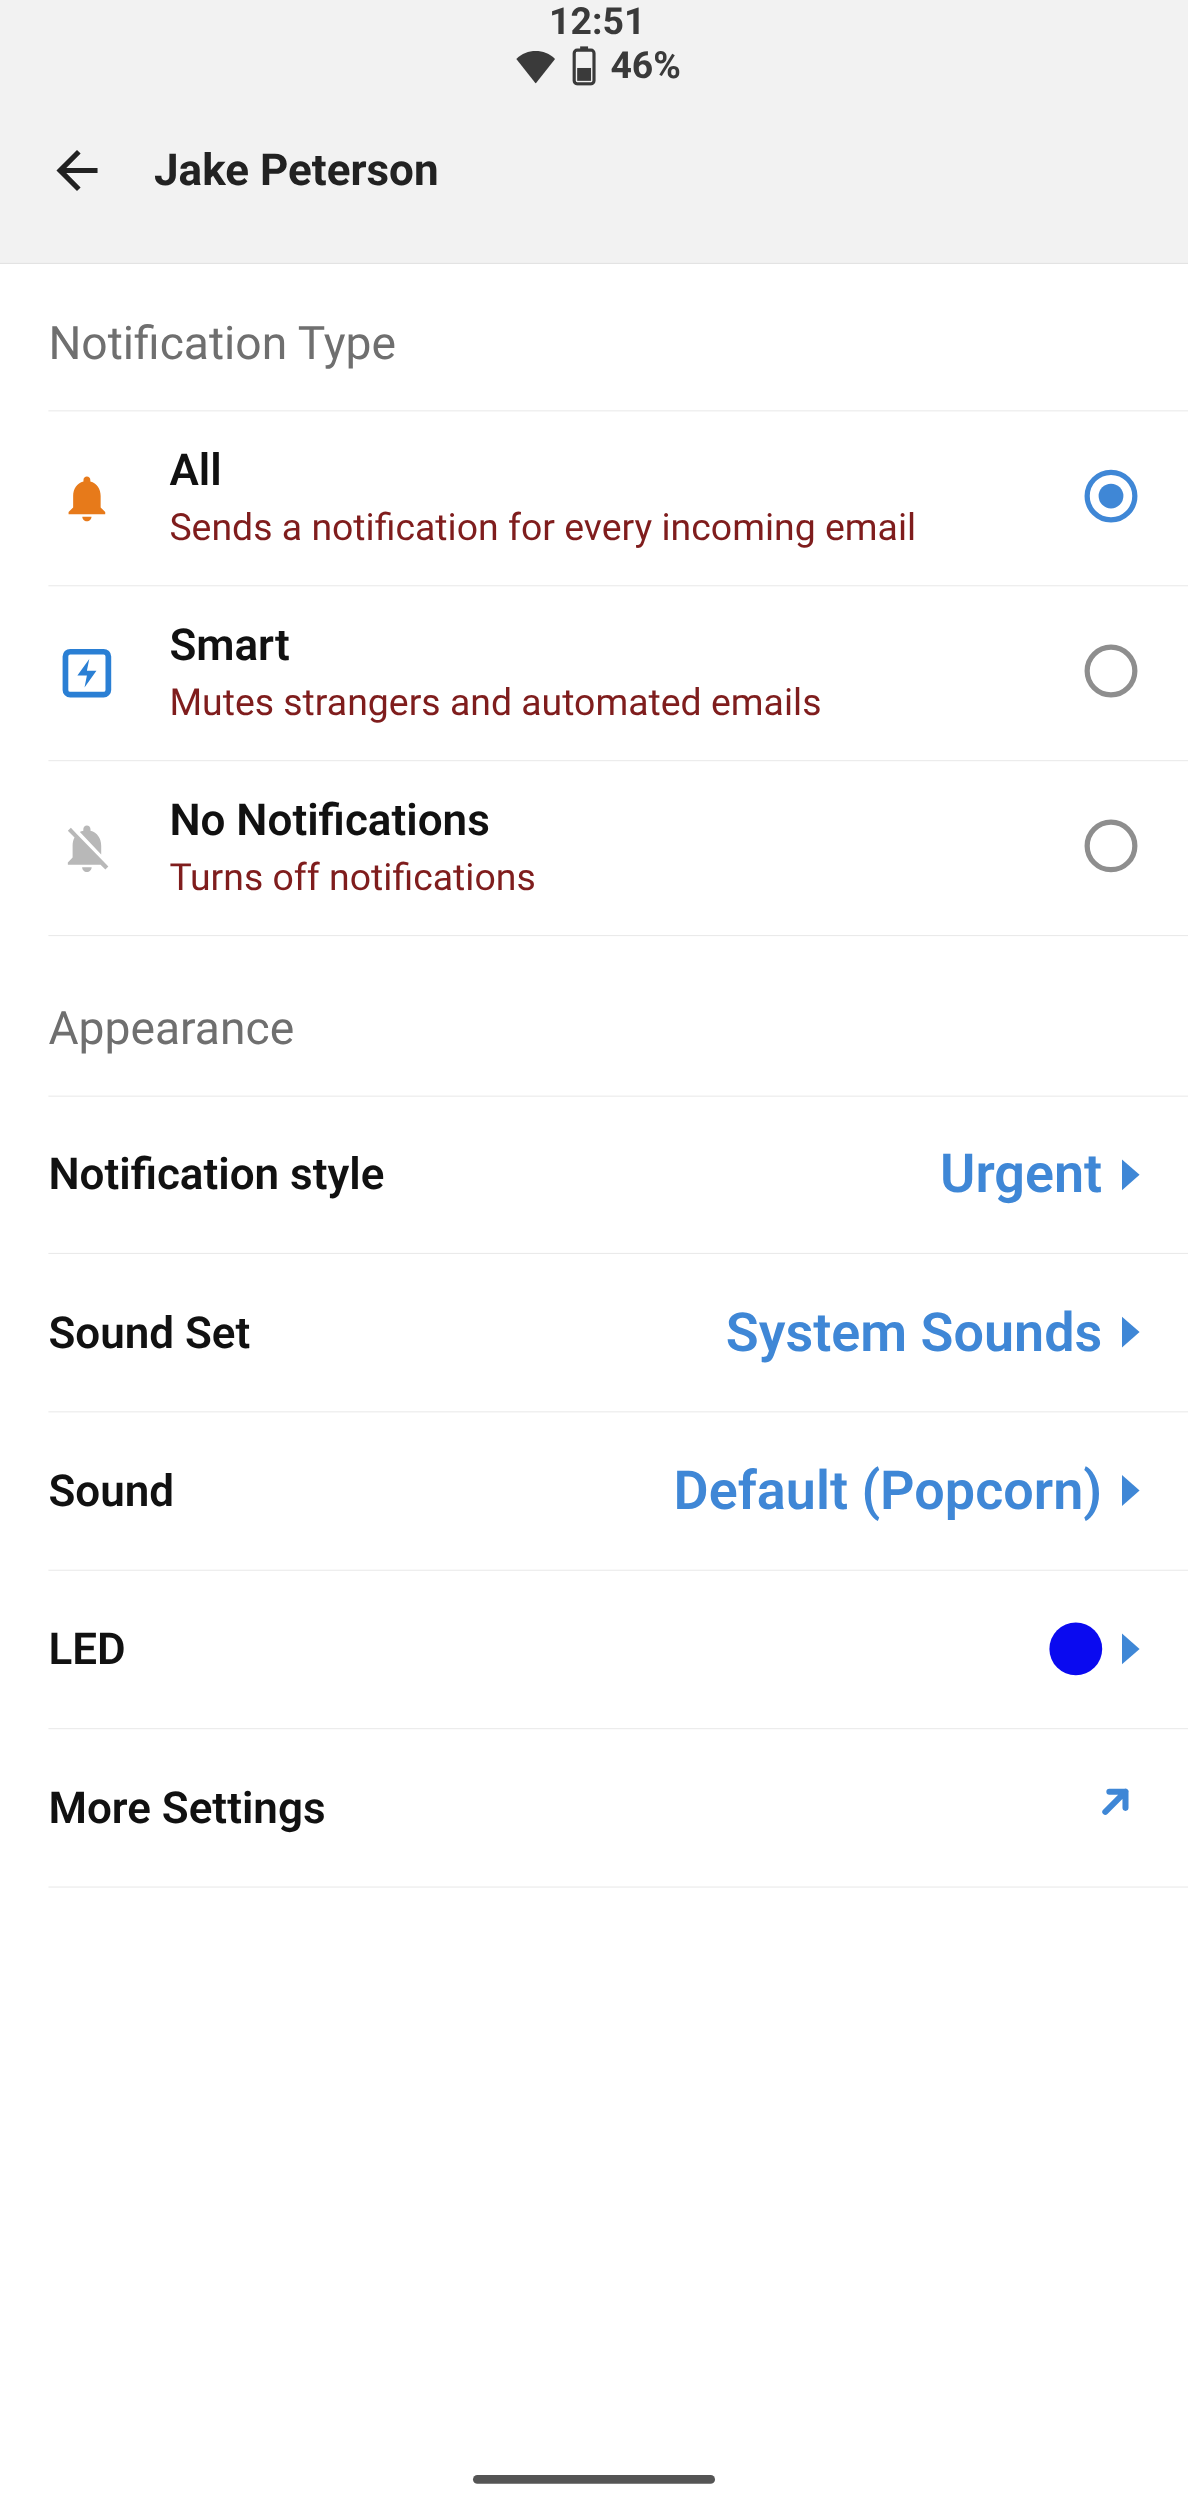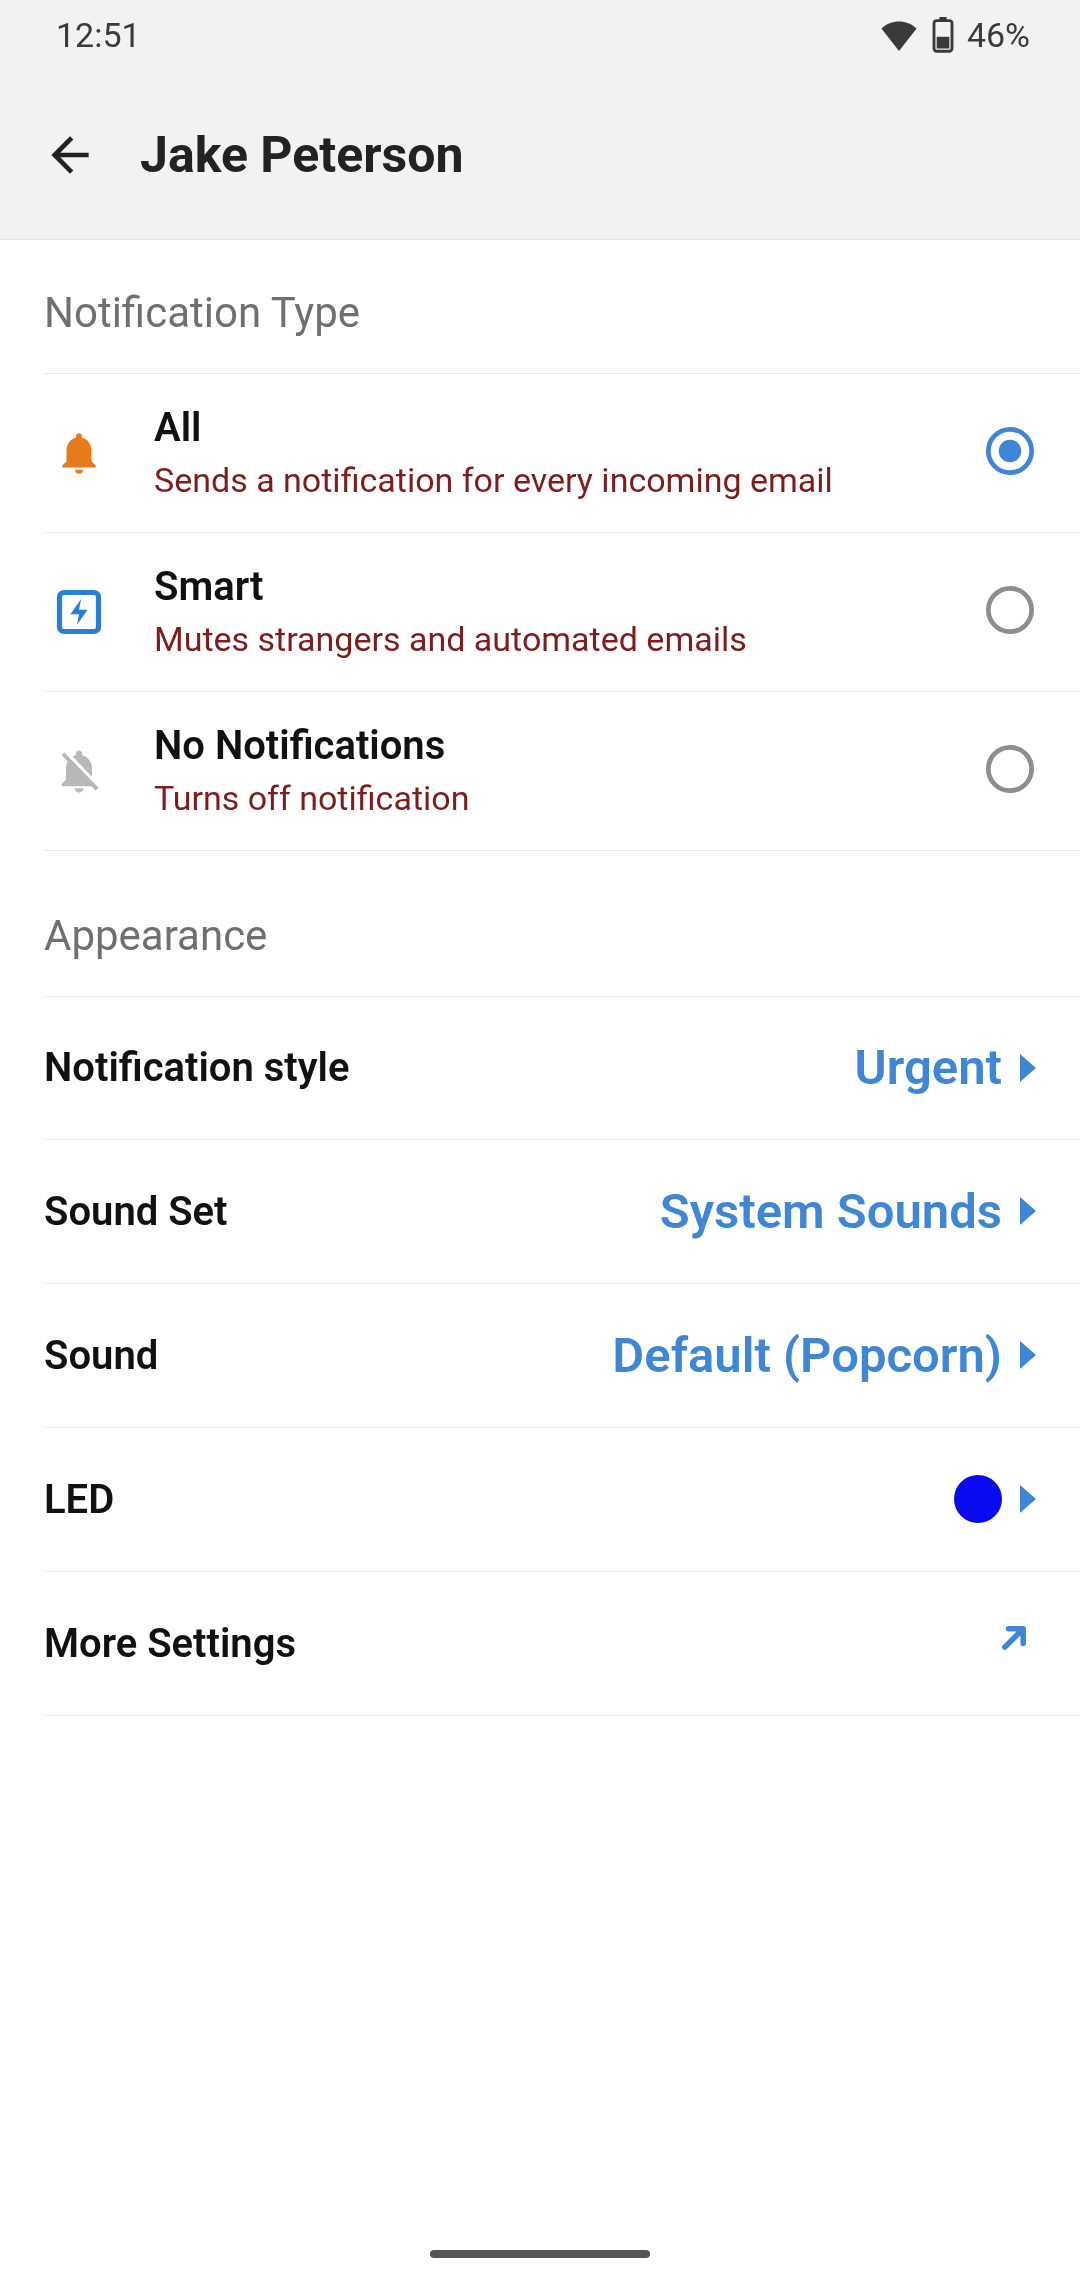--- a/index.html
+++ b/index.html
@@ -1,28 +1,28 @@
 <!DOCTYPE html>
 <html><head>
 <meta charset="utf-8">
 <style>
   * { box-sizing: border-box; margin: 0; padding: 0; }
   html, body { width: 1080px; height: 2280px; font-family: Roboto, -apple-system, "Helvetica Neue", Arial, sans-serif; background: #fff; color: #000; }
   .status-bar {
     height: 70px; display: flex; align-items: center; justify-content: space-between;
-    padding: 0 50px 0 56px; background: #f2f2f2; font-size: 34px; color: #3a3a3a; font-weight: 400;
+    padding: 0 50px 0 56px; background: #f2f2f2; font-size: 34px; color: #3a3a3a; font-weight: 700; flex-direction: column;
   }
   .status-right { display: flex; align-items: center; gap: 12px; }
   .status-right svg { display: block; }
   .app-bar {
     height: 170px; background: #f2f2f2; display: flex; align-items: center; padding: 0 30px;
     border-bottom: 1px solid #e3e3e3;
   }
   .back-btn { width: 80px; height: 80px; display: flex; align-items: center; justify-content: center; }
-  .app-title { font-size: 50px; font-weight: 700; color: #222; margin-left: 30px; }
+  .app-title { font-size: 40px; font-weight: 700; color: #222; margin-left: 30px; }
   .section-header {
     font-size: 42px; color: #6f6f6f; padding: 48px 0 36px 44px;
   }
   .opt-list { }
   .opt-row {
     display: flex; align-items: center; padding: 28px 44px 28px 44px; gap: 40px;
     border-bottom: 1px solid #eaeaea; margin-left: 0;
   }
   .opt-row.first { border-top: 1px solid #eaeaea; }
   .opt-row .lead-icon { width: 70px; display:flex; align-items:center; justify-content:center; flex-shrink:0; }
@@ -119,21 +119,21 @@
   </div>
 
   <div class="opt-row" style="margin-left:44px; padding-left:0;">
     <div class="lead-icon">
       <svg width="52" height="56" viewBox="0 0 24 24">
           <path fill="#b8b8b8" d="M20 18.69 7.84 6.14 5.27 3.49 4 4.76l2.8 2.8v.01c-.52.99-.8 2.16-.8 3.42v5l-2 2v1h13.73l2 2L21 19.72l-1-1.03zM12 22c1.11 0 2-.89 2-2h-4c0 1.11.89 2 2 2zm6-7.32V11c0-3.08-1.64-5.64-4.5-6.32V4c0-.83-.67-1.5-1.5-1.5S10.5 3.17 10.5 4v.68c-.15.03-.29.08-.42.12-.1.03-.2.07-.3.11h-.01c-.01 0-.01 0-.02.01-.23.09-.46.2-.68.31 0 0-.01 0-.01.01L18 14.68z"></path>
         </svg>
     </div>
     <div class="opt-text">
       <div class="opt-title">No Notifications</div>
-      <div class="opt-sub">Turns off notification</div>
+      <div class="opt-sub">Turns off notifications</div>
     </div>
     <div class="radio">
       <svg class="radio-svg" viewBox="0 0 24 24">
           <circle cx="12" cy="12" r="10" fill="none" stroke="#8e8e8e" stroke-width="2.2"></circle>
         </svg>
     </div>
   </div>
 
 </div>
 

